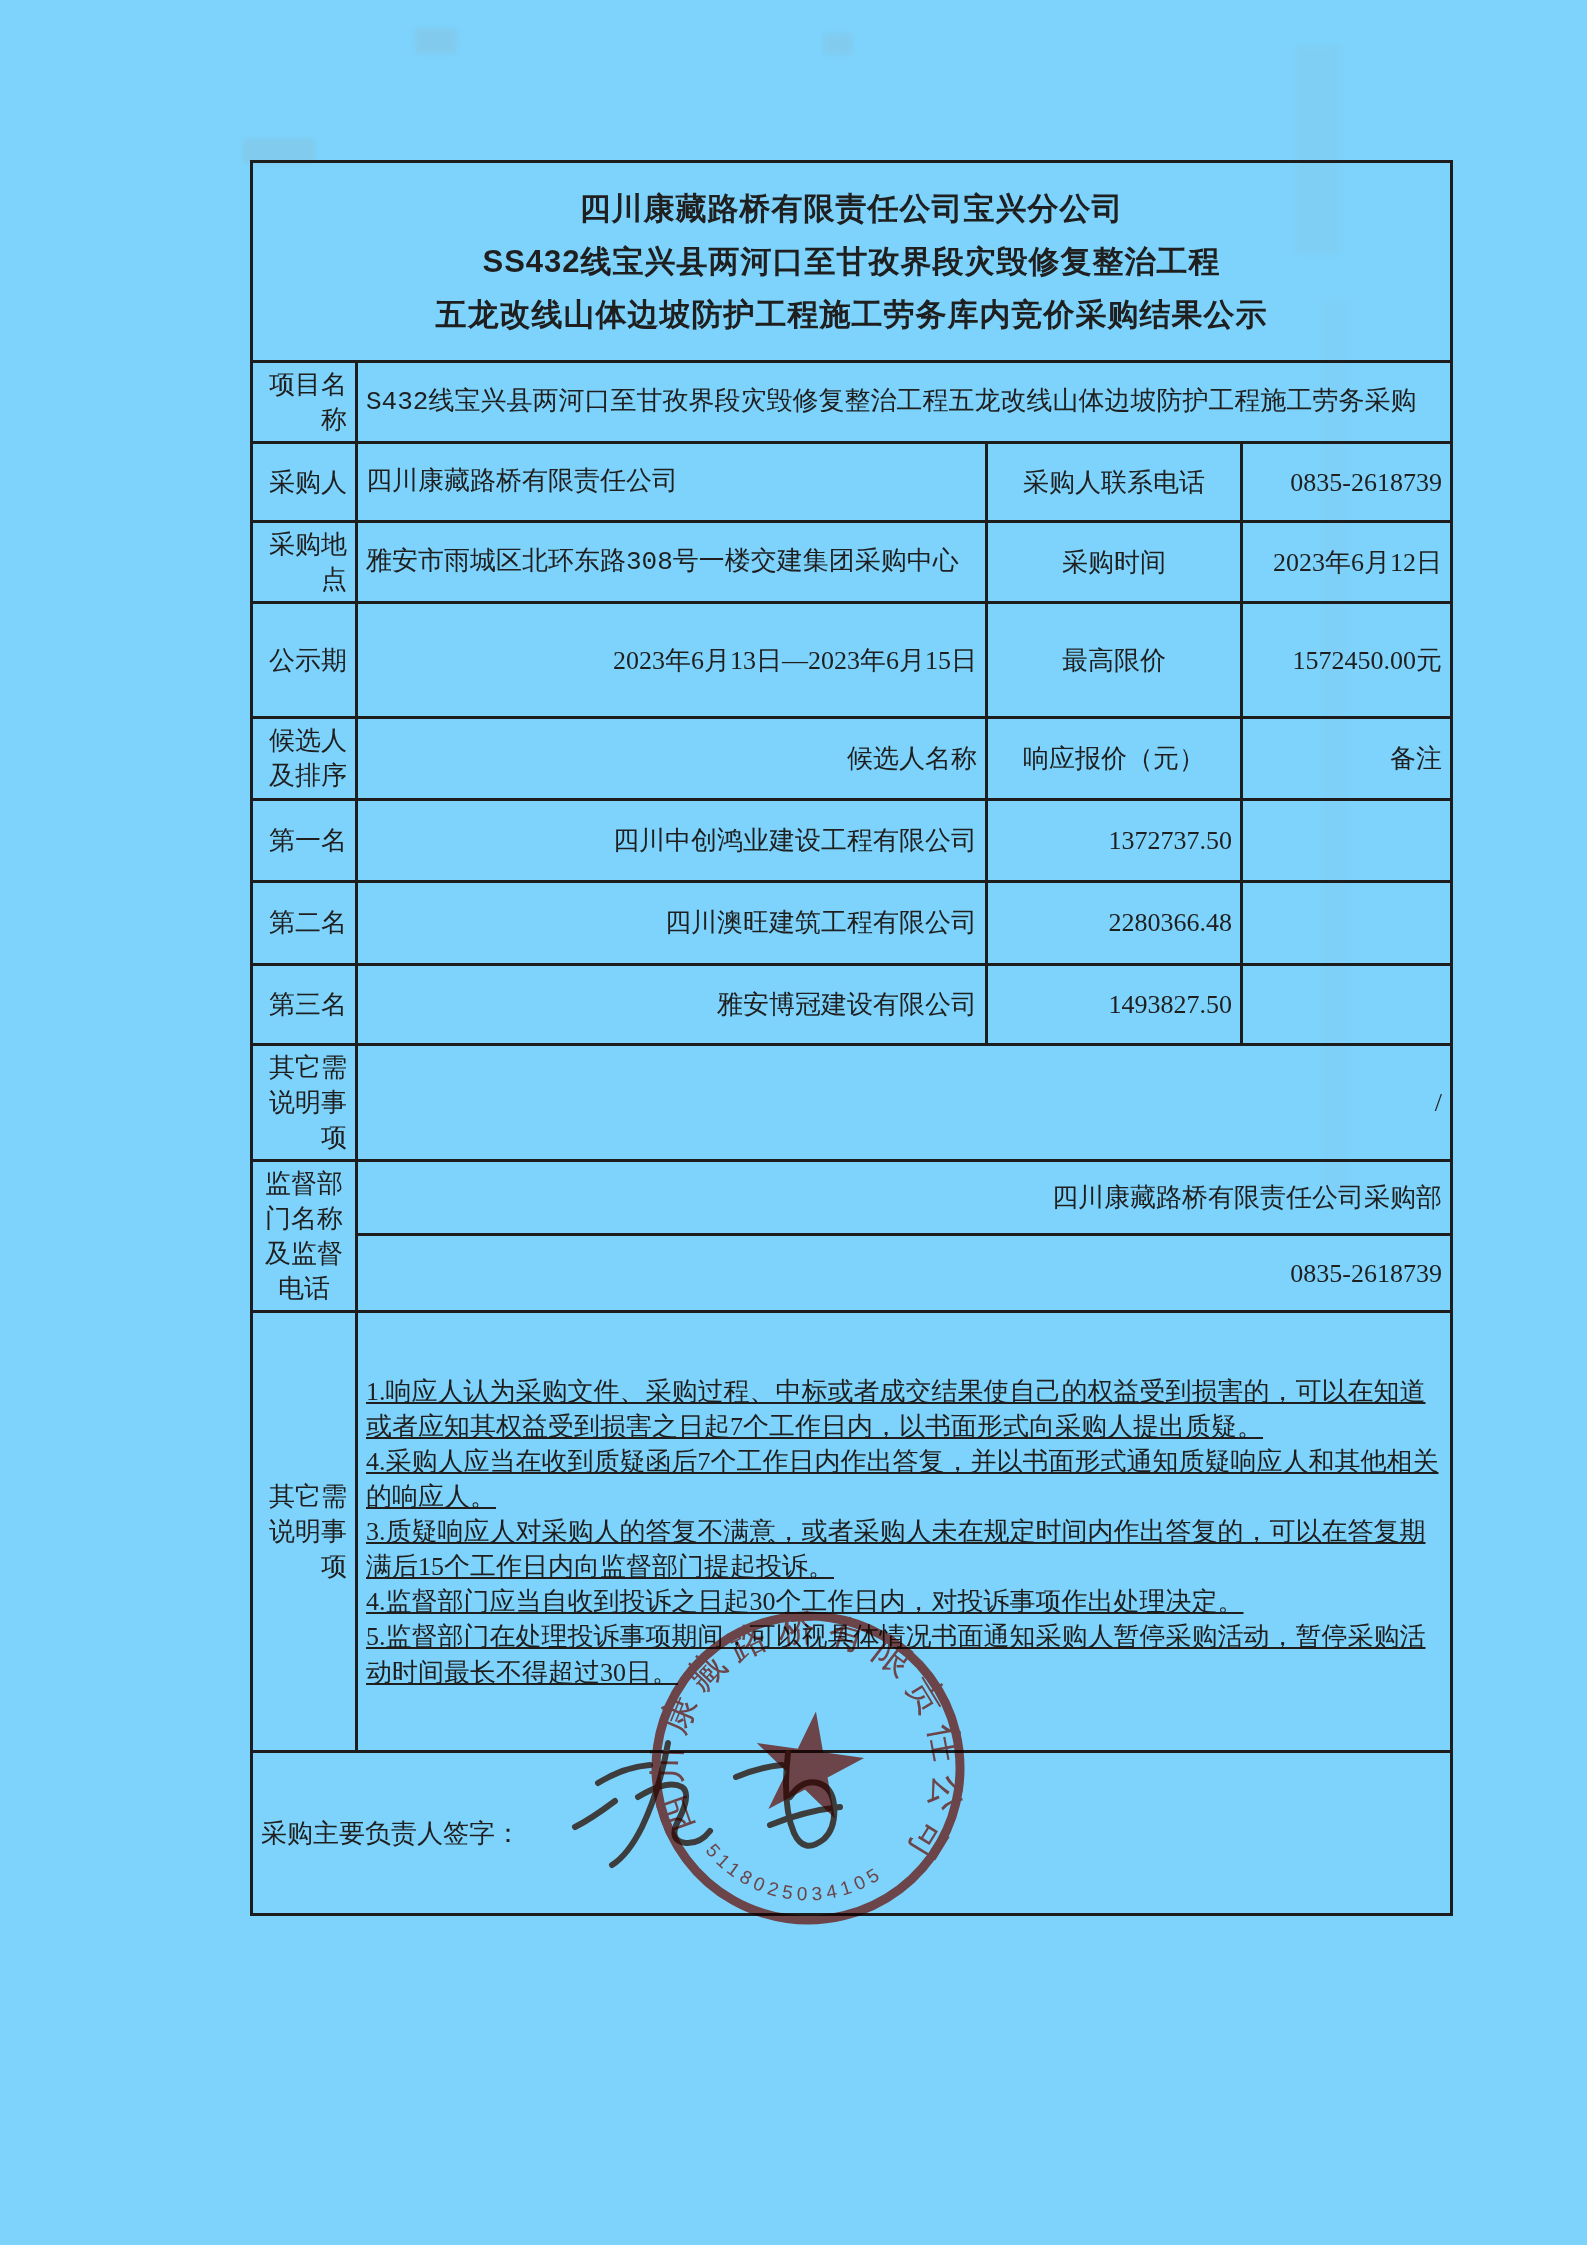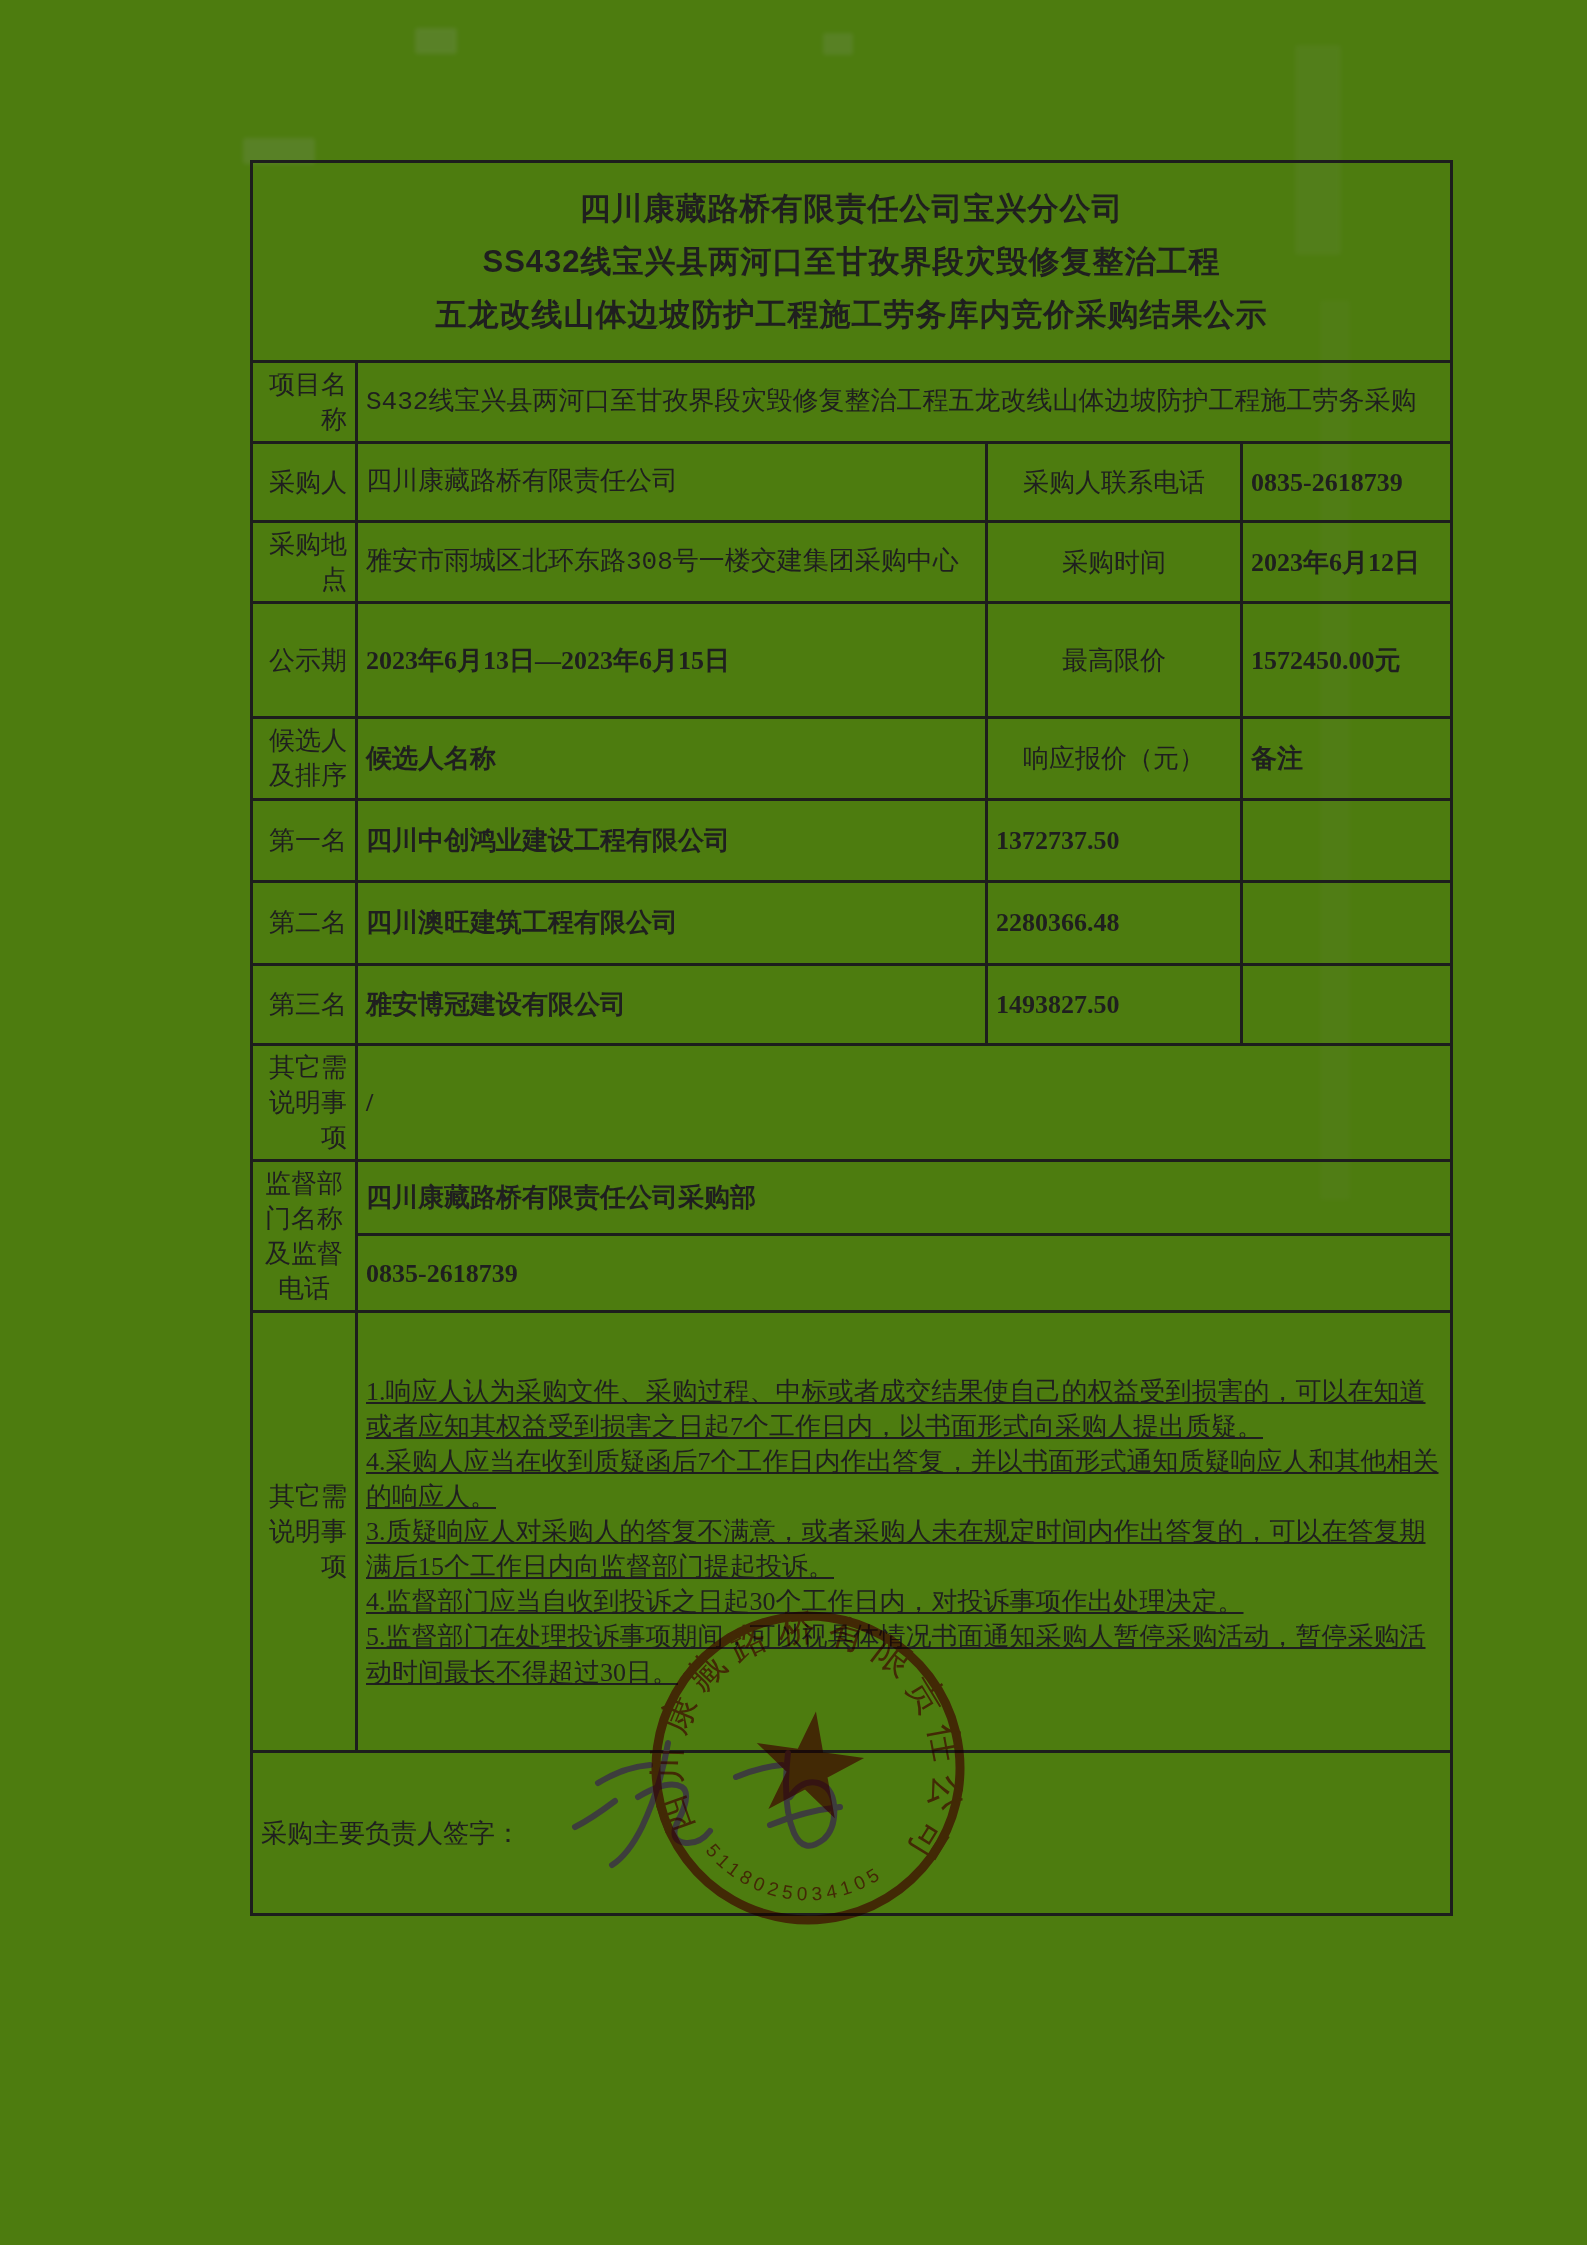--- a/index.html
+++ b/index.html
@@ -1,20 +1,20 @@
 <!DOCTYPE html>
 <html><head>
 <meta charset="utf-8">
 <style>
   * { margin:0; padding:0; box-sizing:border-box; }
   html,body { background:#e8e8e8; }
   .page {
     position:relative;
     width:1587px; height:2245px;
-    background:#4d7c0f;
+    background:#7dd3fc;
     font-family:"Liberation Serif","DejaVu Serif",serif;
     color:#1f1f1f;
     overflow:hidden;
     margin:0 auto;
   }
   
   .artifact { position:absolute; background:#9aa0a6; filter:blur(2px); border-radius:3px; }
   .a1 { left:415px; top:28px;  width:42px; height:26px; opacity:.16; }
   .a2 { left:823px; top:33px;  width:30px; height:22px; opacity:.14; }
   .a3 { left:243px; top:138px; width:72px; height:26px; opacity:.15; }
@@ -38,21 +38,21 @@
   td.title-cell {
     vertical-align:bottom;
     text-align:center;
     padding-bottom:8px;
     font-family:"Liberation Sans","DejaVu Sans",sans-serif;
   }
   .title-line { font-size:31px; font-weight:bold; line-height:1.72; letter-spacing:1px; }
   td.lbl   { text-align:right;  padding-left:9px; }
   td.lblc  { text-align:center;margin-left:16px; }
   td.val-l { text-align:left;  padding-left:14px;font-family:Liberation Mono, monospace; }
-  td.val-c { text-align:left;font-weight:bold; }
+  td.val-c { text-align:right; }
   td.notice-cell { text-align:left; padding:14px 18px 14px 12px; font-size:25px; line-height:1.58; }
   .notice-item { word-break:break-all;text-decoration:underline; }
   td.sign-cell { vertical-align:middle; padding-left:32px; font-size:27px; }
 
   .sig-svg  { position:absolute; left:520px; top:1705px; width:420px; height:190px; }
   .seal-svg { position:absolute; left:636px; top:1596px; width:344px; height:344px;
               mix-blend-mode:multiply; opacity:.92; }
 </style>
 </head>
 <body>

